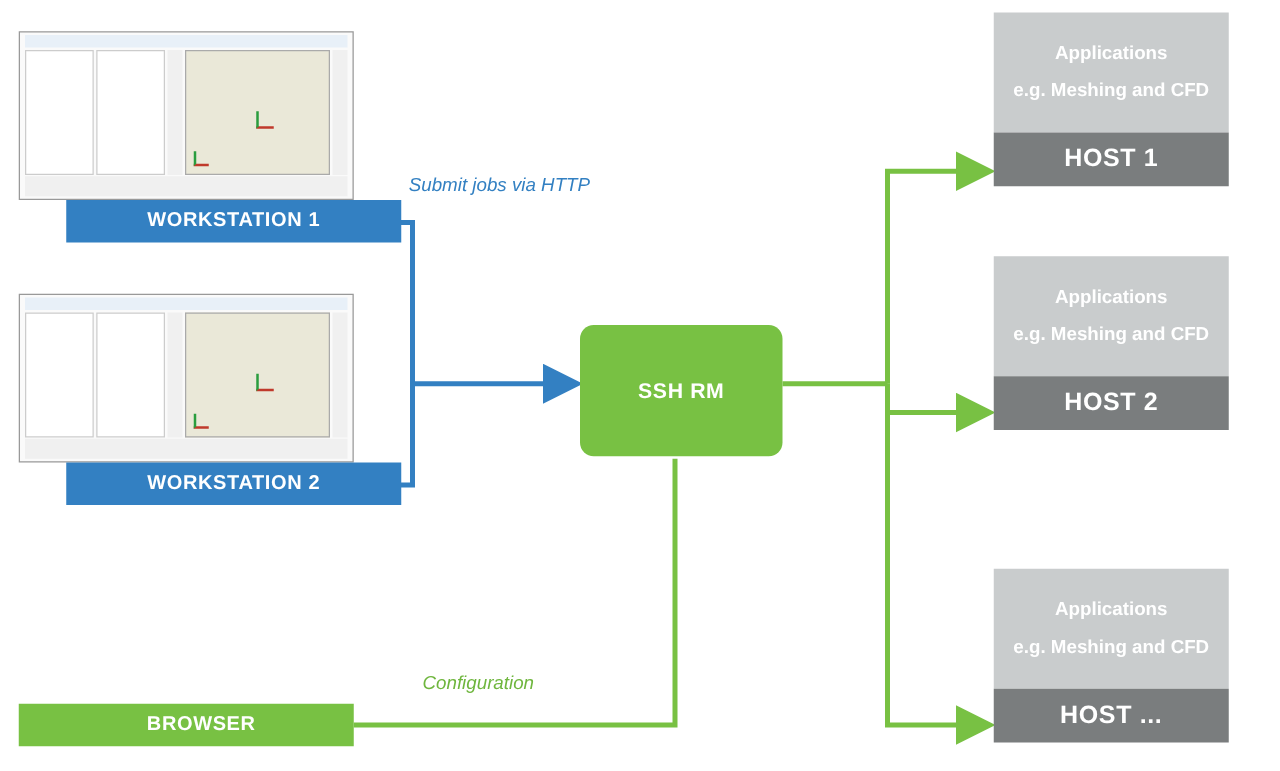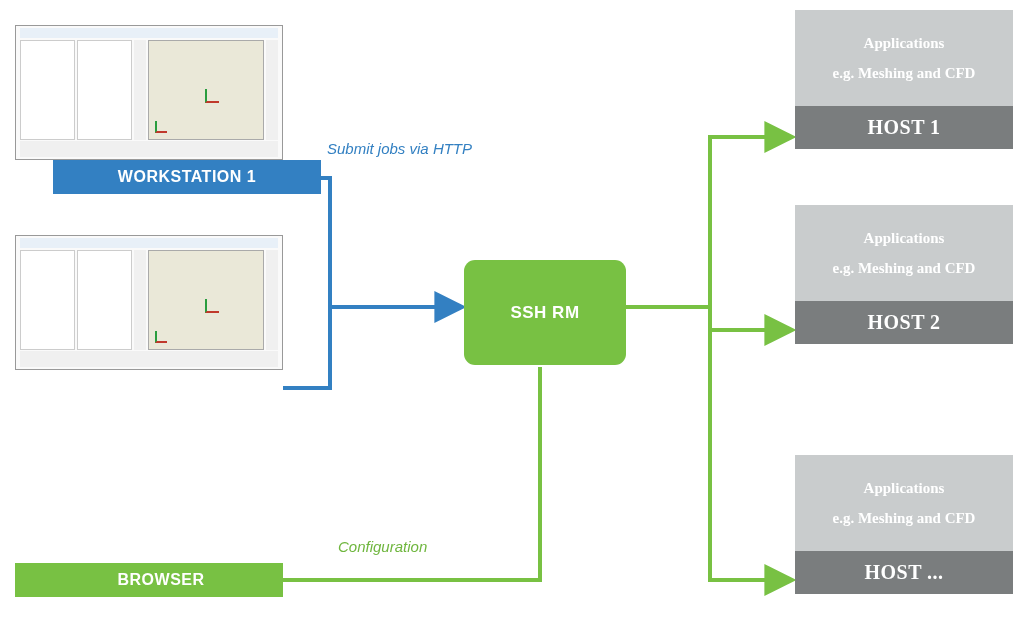--- a/index.html
+++ b/index.html
@@ -152,22 +152,21 @@
       font-weight: bold;
       font-size: 17px;
       display: flex;
       align-items: center;
       justify-content: center;
       letter-spacing: 0.5px;
       border-radius: 11px;
     }
     .host-block {
       position: absolute;
-      width: 218px;
-      font-family: Liberation Serif, serif;
+      width: 188px;
     }
     .host-apps {
       background: #c9cccd;
       color: #fff;
       font-weight: bold;
       text-align: center;
       padding: 18px 10px;
       font-size: 15px;
       line-height: 2.0;
     }
@@ -242,20 +241,21 @@
       <div class="ss-leftpanel2"></div>
       <div class="ss-toolbar-left"></div>
       <div class="ss-viewport">
           <div class="ss-axis"></div>
           <div class="ss-axis2"></div>
         </div>
       <div class="ss-toolbar-right"></div>
       <div class="ss-bottom"></div>
     </div>
   </div>
+  <div class="workstation-label" style="left:15px; top:370px;">WORKSTATION 2</div>
 
   <div class="browser-box" style="left:15px; top:563px;padding-left:24px;">BROWSER</div>
 
   <div class="ssh-rm" style="left:464px; top:260px;">SSH RM</div>
 
   <div class="host-block" style="left:795px; top:10px;">
     <div class="host-apps">
       <div>Applications</div>
       <div>e.g. Meshing and CFD</div>
     </div>

